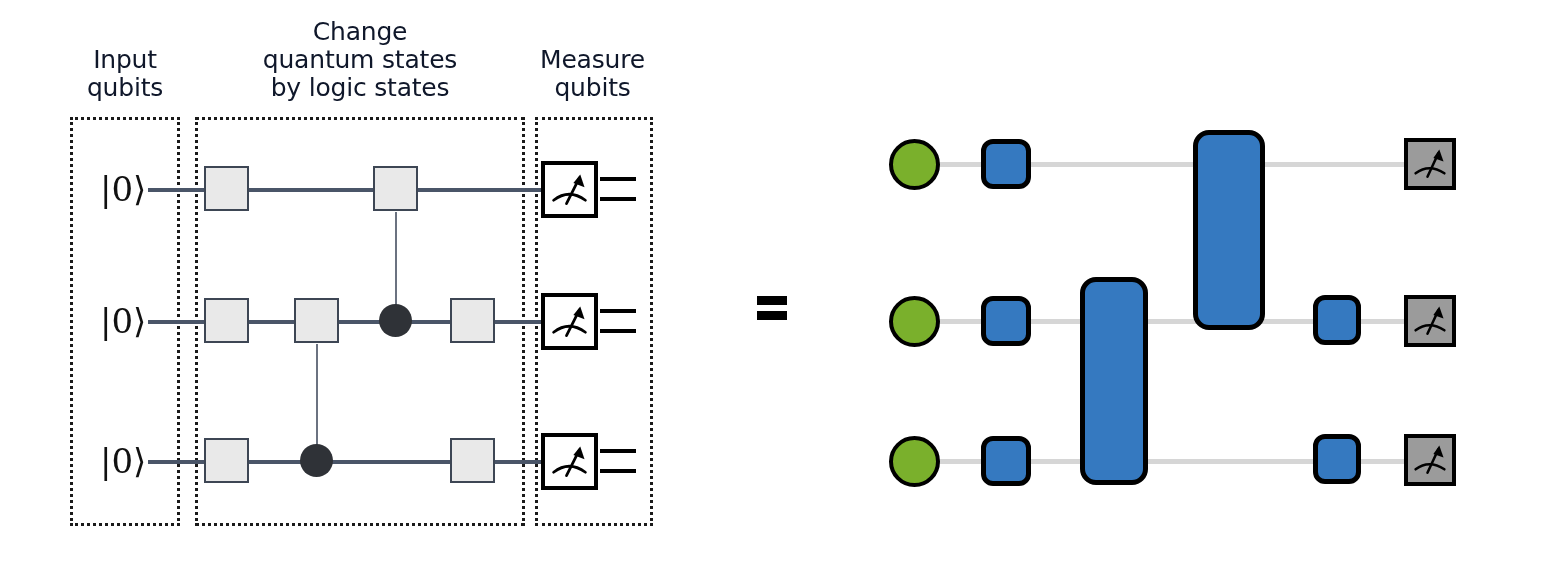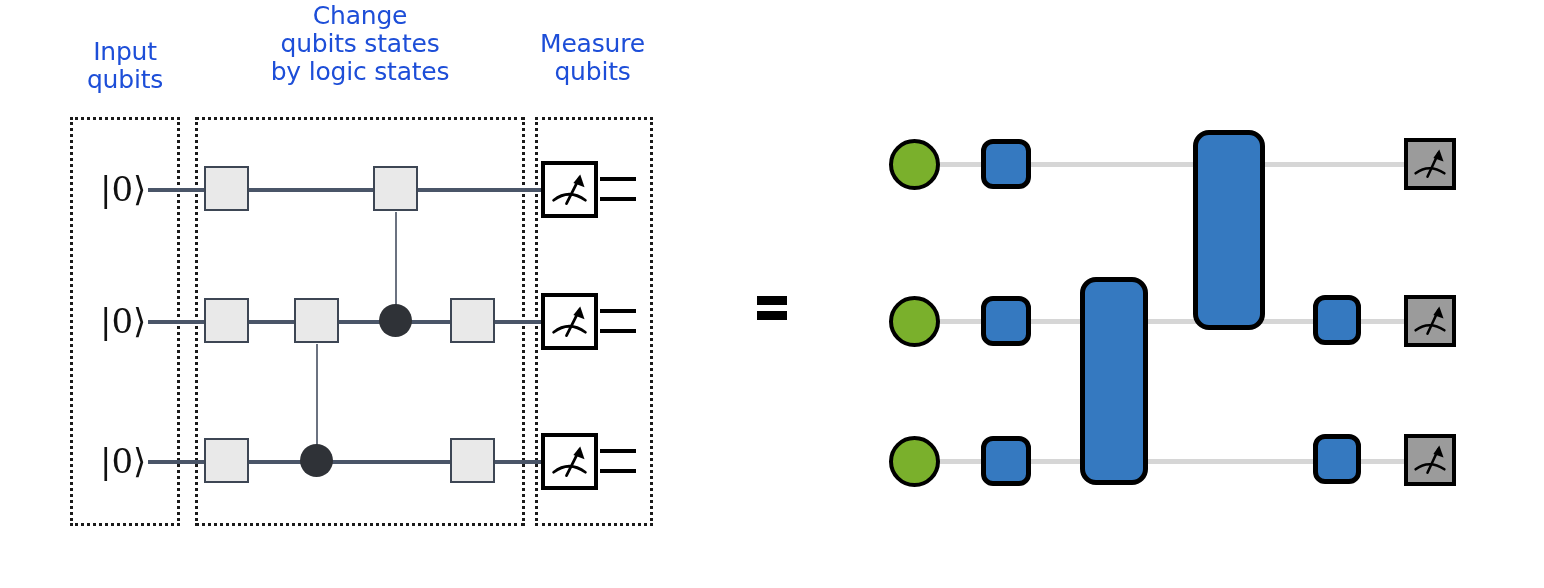--- a/index.html
+++ b/index.html
@@ -2,22 +2,22 @@
 <html><head>
 <meta charset="utf-8">
 <style>
   html,body{margin:0;padding:0;}
   body{width:1544px;height:588px;background:#ffffff;
        font-family:"DejaVu Sans","Liberation Sans",sans-serif;overflow:hidden;}
   #stage{position:relative;width:1544px;height:588px;}
 
   
   .caption{
-    position:absolute;text-align:center;color:#1d4ed8;
-    font-size:25px;line-height:28px;letter-spacing:-0.2px;
+    position:absolute;text-align:center;color:#0f172a;
+    font-size:25px;line-height:28px;letter-spacing:-0.2px;margin-top:16px;
   }
 
   
   .dotbox{
     position:absolute;border:3px dotted #1a1a1a;box-sizing:border-box;
     background:transparent;
   }
 
   
   .ket{
@@ -59,28 +59,28 @@
   .gmeter svg{display:block;width:100%;height:100%;}
 
   
   .eqbar{position:absolute;background:#000;}
 </style>
 </head>
 <body>
 
 <div id="stage">
 
-  <div class="caption" style="left:70px;top:38px;width:110px;">
+  <div class="caption" style="left:70px;top:30px;width:110px;">
     <div>Input</div>
     <div>qubits</div>
   </div>
 
   <div class="caption" style="left:195px;top:2px;width:330px;">
     <div>Change</div>
-    <div>qubits states</div>
+    <div>quantum states</div>
     <div>by logic states</div>
   </div>
 
   <div class="caption" style="left:530px;top:30px;width:125px;">
     <div>Measure</div>
     <div>qubits</div>
   </div>
 
   <div class="dotbox" style="left:70px;top:117px;width:110px;height:409px;"></div>
   <div class="dotbox" style="left:195px;top:117px;width:330px;height:409px;"></div>

